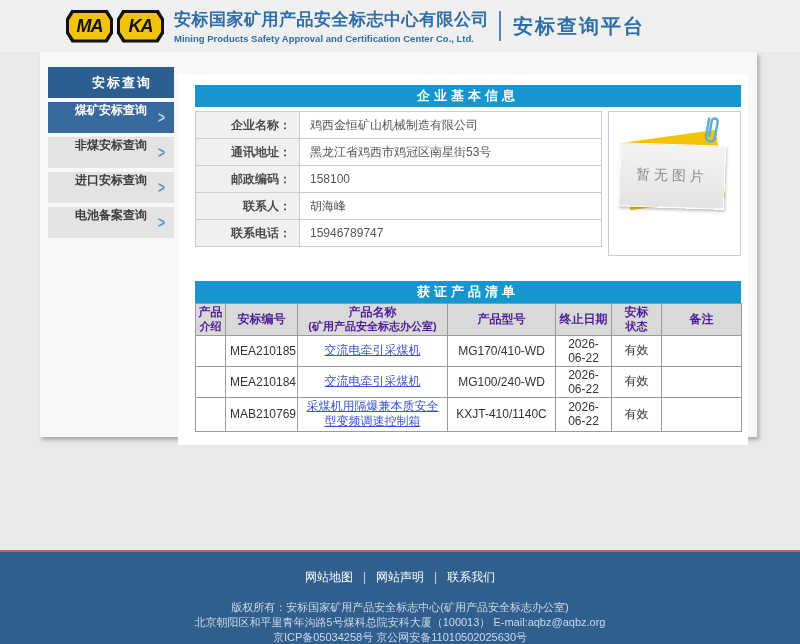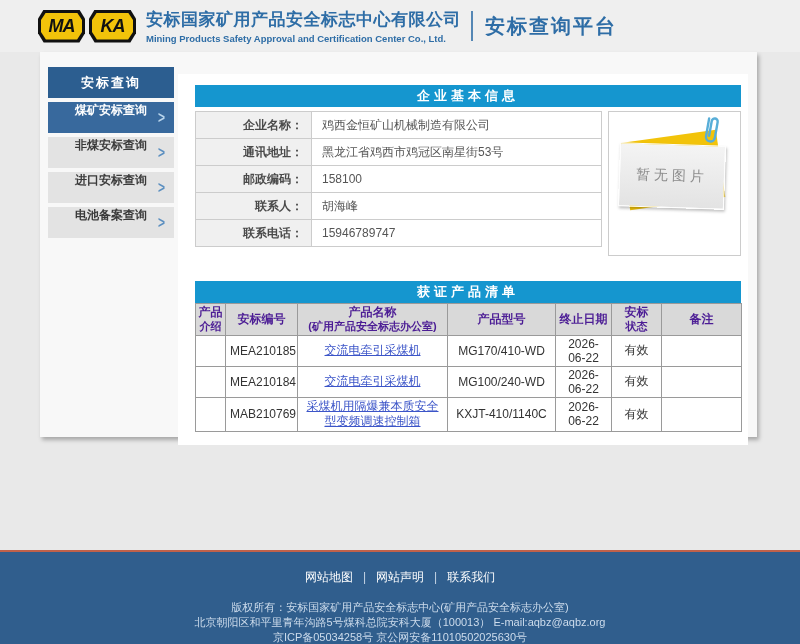--- a/index.html
+++ b/index.html
@@ -13,45 +13,45 @@
     --title-blue:#2e6da6;
   }
   *{box-sizing:border-box;margin:0;padding:0;}
   html,body{width:800px;height:644px;}
   body{
     position:relative;background:#e9e9e9;overflow:hidden;
     font-family:"Liberation Sans", sans-serif;
   }
   
   .top-header{position:absolute;top:0;left:0;width:800px;height:52px;background:#efefef;display:flex;align-items:center;padding-left:38px;}
-  .logo{display:flex;gap:4px;align-items:center;}
+  .logo{display:flex;gap:4px;align-items:center;margin-left:28px;}
   .badge-outer{width:47px;height:33px;background:#111;clip-path:polygon(12% 0,88% 0,100% 28%,100% 72%,88% 100%,12% 100%,0 72%,0 28%);display:flex;align-items:center;justify-content:center;}
   .badge-inner{width:41px;height:27px;background:var(--logo-yellow);clip-path:polygon(12% 0,88% 0,100% 28%,100% 72%,88% 100%,12% 100%,0 72%,0 28%);display:flex;align-items:center;justify-content:center;font-style:italic;font-weight:bold;font-size:18px;color:#111;letter-spacing:-1px;}
   .org-names{margin-left:10px;display:flex;flex-direction:column;}
   .org-cn{font-size:17px;font-weight:bold;color:var(--title-blue);letter-spacing:0.5px;}
   .org-en{font-size:9.5px;font-weight:bold;color:var(--title-blue);margin-top:2px;}
   .hdr-sep{width:2px;height:30px;background:var(--title-blue);opacity:.8;margin:0 12px 0 10px;}
   .platform-title{font-size:20px;font-weight:bold;color:var(--title-blue);letter-spacing:2px;}
   
   .container{position:absolute;top:52px;left:40px;width:717px;height:385px;background:#f8f8f8;box-shadow:2px 3px 4px rgba(0,0,0,0.28);}
   
   .sidebar{position:absolute;top:15px;left:8px;width:126px;}
-  .sidebar-title{height:31px;line-height:31px;background:var(--sidebar-dark);color:#fff;font-size:13px;font-weight:bold;text-align:center;letter-spacing:2px;}
+  .sidebar-title{height:31px;line-height:31px;background:var(--sidebar-dark);color:#fff;font-size:13px;font-weight:bold;text-align:left;letter-spacing:2px;padding-left:44px;}
   .side-item{height:31px;margin-top:4px;background:#e3e3e3;display:flex;align-items:flex-start;justify-content:center;position:relative;font-size:12px;font-weight:bold;color:#3a3a3a;cursor:pointer;}
   .side-item .chev{position:absolute;right:9px;top:50%;transform:translateY(-52%) scaleY(1.4);color:#5b8fc0;font-size:12px;font-weight:bold;}
   .side-item.active{background:var(--sidebar-active);color:#fff;}
   .side-item.active .chev{color:#b9d5ec;}
   
   .panel{position:absolute;top:22px;left:138px;width:570px;height:371px;background:#fff;padding:11px 7px 0 17px;}
   .section-bar{height:22px;line-height:22px;background:var(--accent);color:#fff;font-size:13px;font-weight:bold;text-align:center;letter-spacing:4px;}
   
   .info-wrap{margin-top:4px;position:relative;height:149px;}
   table.info{border-collapse:collapse;width:407px;}
   table.info td{border:1px solid #ccc;height:27px;font-size:12px;}
-  td.lbl{width:116px;background:#f0f0f0;text-align:right;font-weight:bold;color:#4a4a4a;padding-right:8px;}
+  td.lbl{width:104px;background:#f0f0f0;text-align:right;font-weight:bold;color:#4a4a4a;padding-right:8px;}
   td.val{padding-left:10px;color:#555;background:#fff;}
   .img-box{position:absolute;top:0;right:0;width:133px;height:145px;border:1px solid #ccc;background:#fff;overflow:hidden;}
   .card-yellow{position:absolute;left:16px;top:24px;width:96px;height:68px;background:var(--logo-yellow);transform:rotate(-8deg);}
   .card-gray{position:absolute;left:10px;top:32px;width:106px;height:64px;background:linear-gradient(#f4f4f4,#e3e3e3);border:1px solid #fdfdfd;box-shadow:1px 2px 3px rgba(0,0,0,.25);transform:rotate(2deg);display:flex;align-items:center;justify-content:center;}
   .noimg-text{color:#8d8d8d;font-size:14px;letter-spacing:4px;font-family:"Liberation Serif", serif;}
   .clip-icon{position:absolute;right:18px;top:2px;transform:rotate(10deg);}
   
   .products-bar{margin-top:21px;}
   table.products{border-collapse:collapse;width:546px;table-layout:fixed;margin-top:0;}
   table.products col:nth-child(1){width:30px;}

